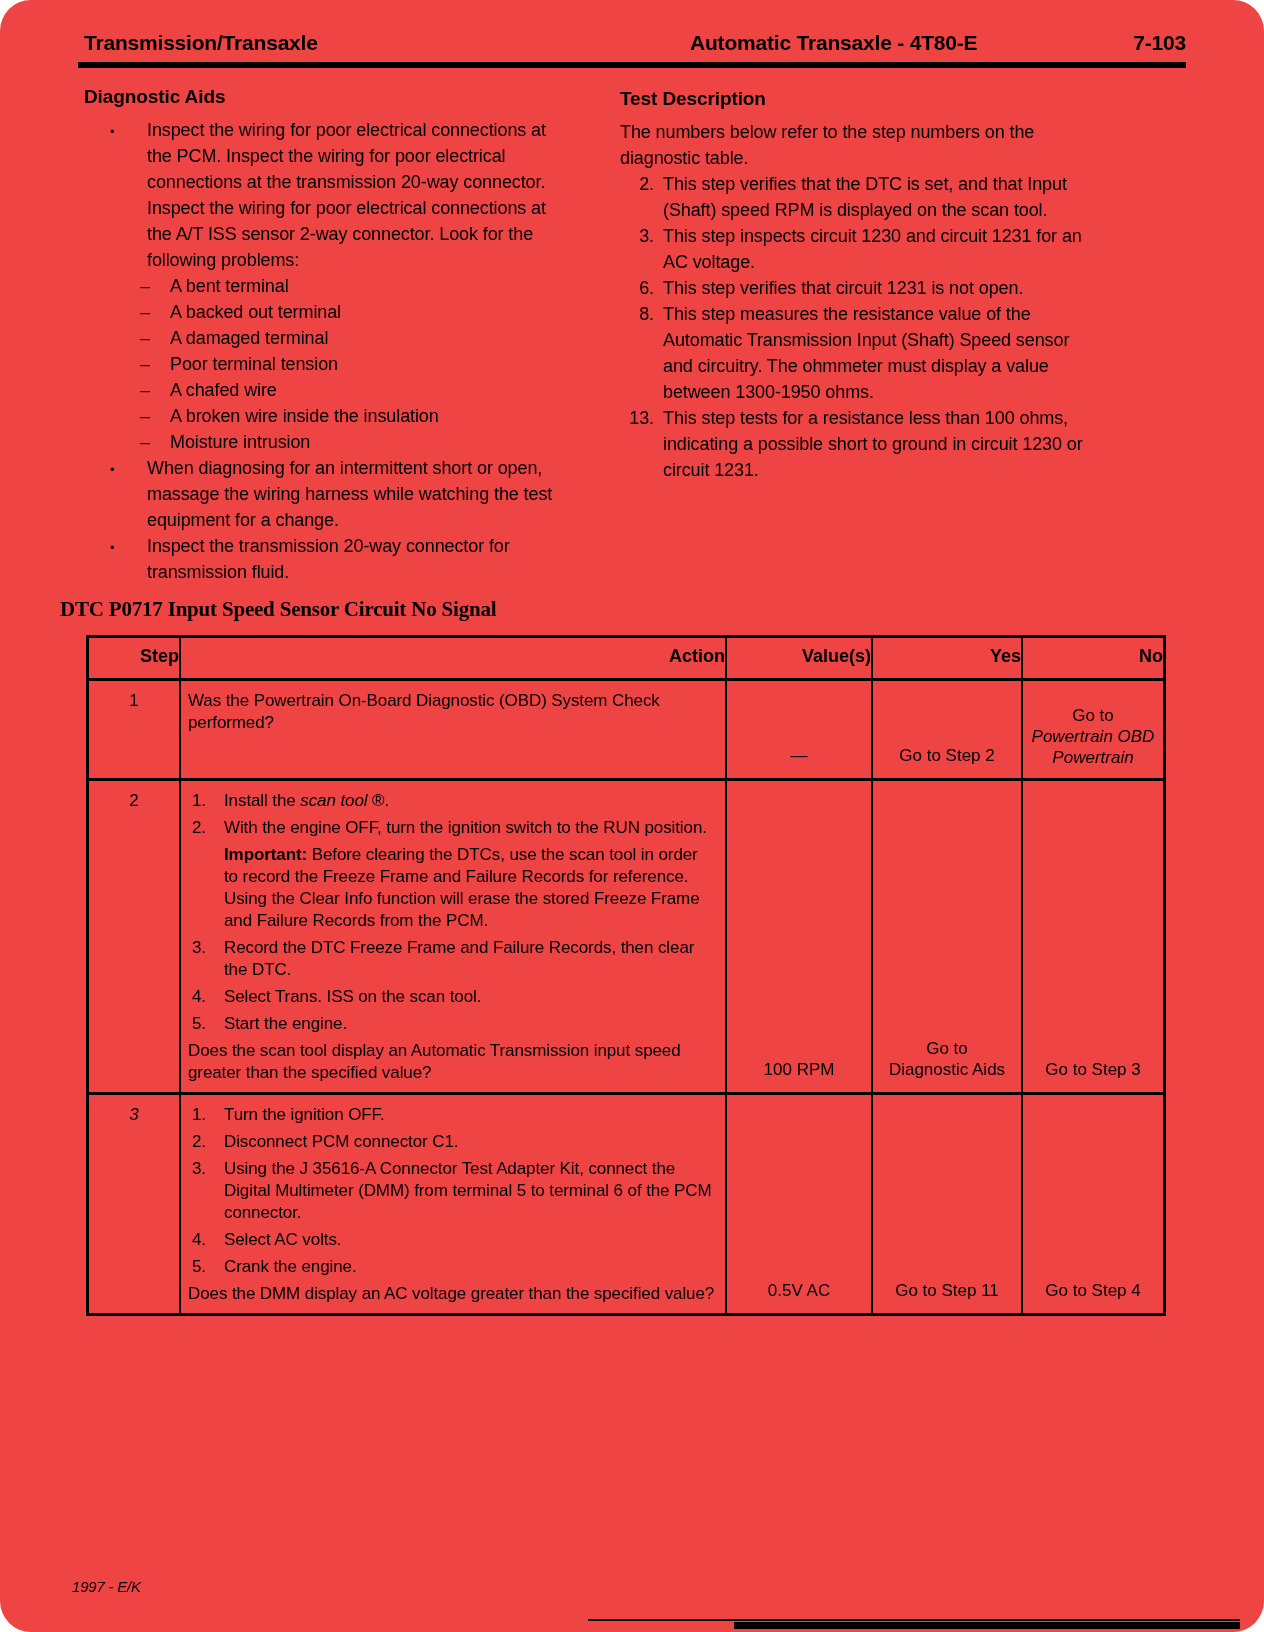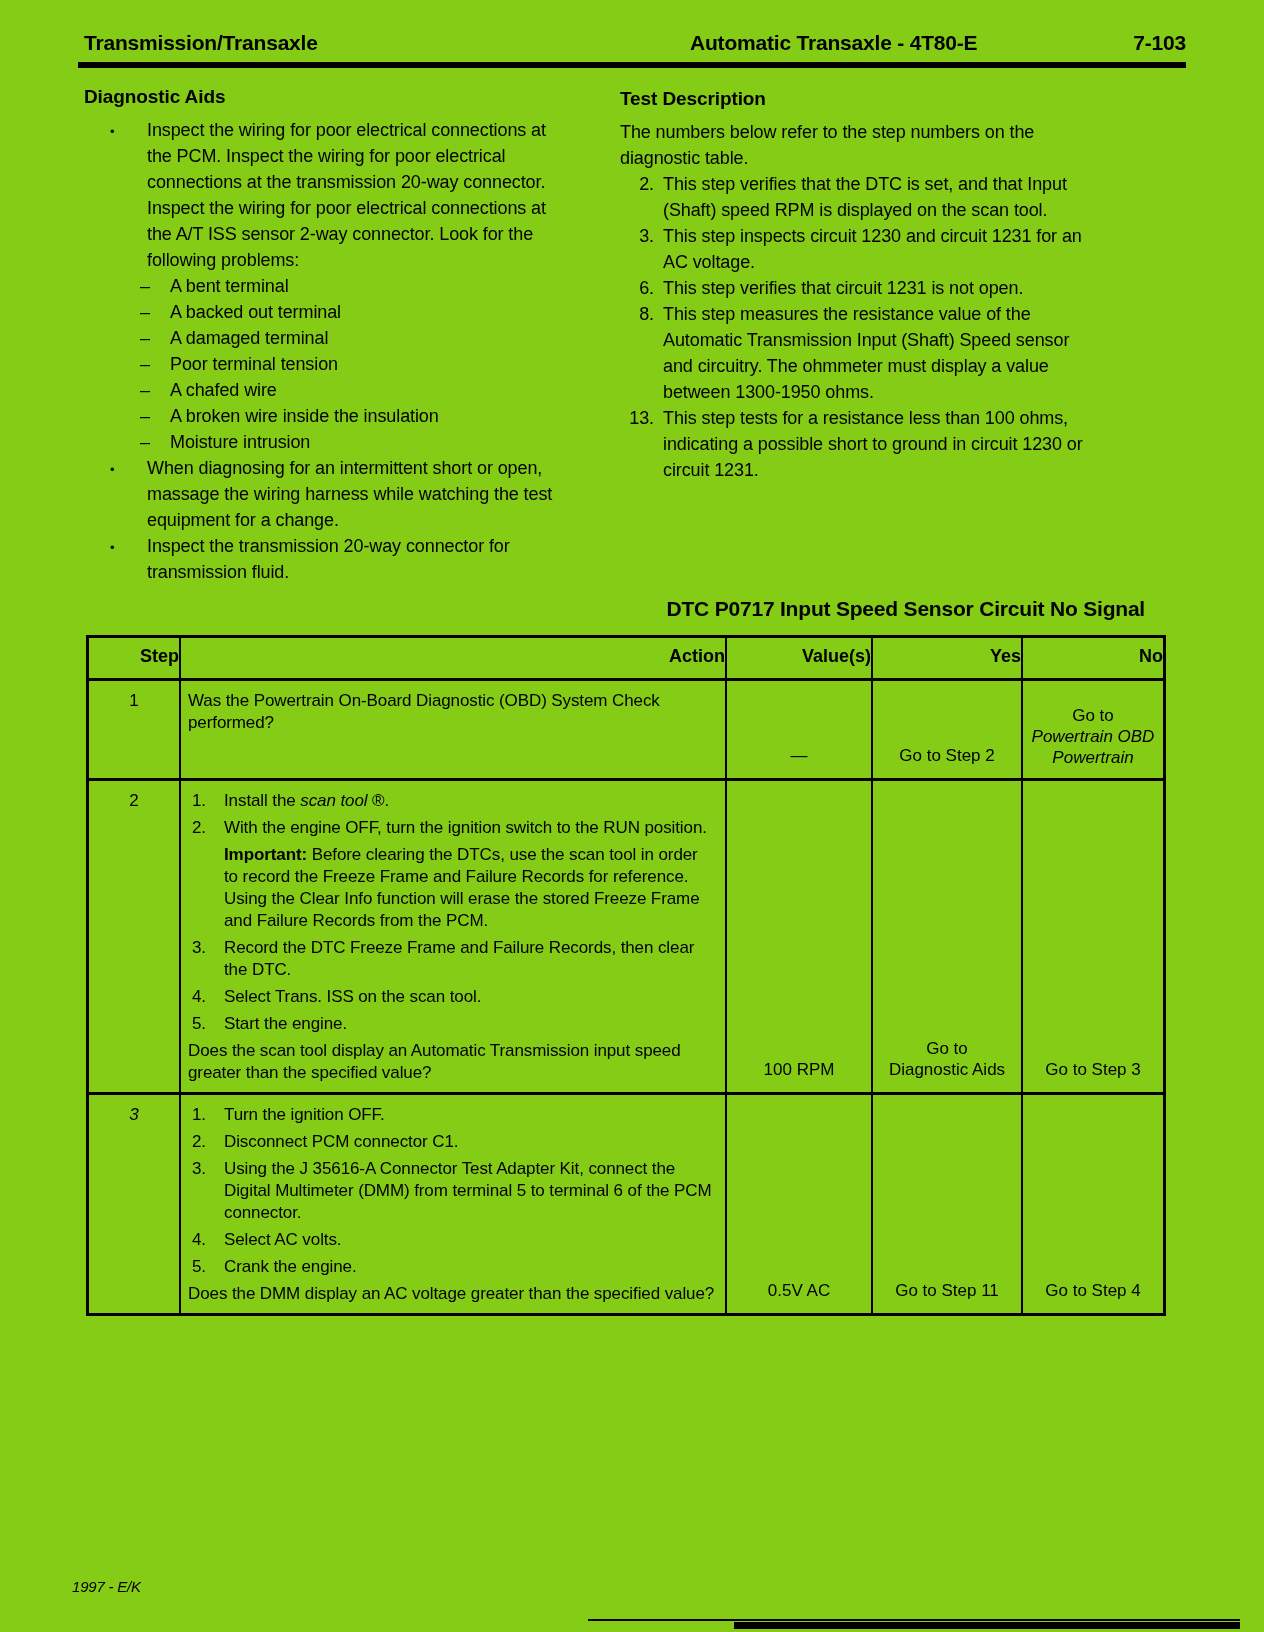--- a/index.html
+++ b/index.html
@@ -2,21 +2,21 @@
 <html><head>
 <meta charset="utf-8">
 <style>
   html, body { margin: 0; padding: 0; }
   body {
     width: 1264px; height: 1632px;
     background: #ffffff;
     font-family: "Liberation Sans", sans-serif;
     color: #000;
   }
-  .page { position: relative; width: 1264px; height: 1632px; overflow: hidden; background:#84cc16; }
+  .page { position: relative; width: 1264px; height: 1632px; overflow: hidden; background:#ef4444;border-radius:31px; }
 
   
   .hdr-left  { position: absolute; left: 84px;  top: 31px; font-size: 21px; font-weight: bold; letter-spacing: -0.2px; }
   .hdr-right { position: absolute; left: 690px; top: 31px; width: 496px; display: flex; justify-content: space-between; font-size: 21px; font-weight: bold; letter-spacing: -0.2px; }
   .hdr-rule  { position: absolute; left: 78px; top: 62px; width: 1108px; height: 6px; background: #000; }
 
   
   .col { position: absolute; font-size: 18px; line-height: 26px; letter-spacing: -0.1px; }
   .col-left  { left: 84px;  top: 84px; width: 482px; }
   .col-right { left: 620px; top: 86px; width: 472px; }
@@ -28,21 +28,21 @@
   .dashrow  { display: flex; padding-left: 56px; }
   .dmark    { width: 30px; flex-shrink: 0; }
   .dtext    { flex: 1; }
 
   .td-intro { margin-bottom: 0; }
   .titem    { display: flex; }
   .tnum     { width: 34px; flex-shrink: 0; text-align: right; }
   .ttext    { flex: 1; padding-left: 9px; }
 
   
-  .ttitle { position: absolute; left: 60px; top: 597px; width: 1085px; text-align: right; font-size: 21px; font-weight: bold; letter-spacing: -0.2px; }
+  .ttitle { position: absolute; left: 60px; top: 597px; width: 1085px; text-align: left; font-size: 21px; font-weight: bold; letter-spacing: -0.2px; font-family: Liberation Serif, serif; }
 
   
   .dtable { position: absolute; left: 86px; top: 635px; width: 1080px; border: 3px solid #000; box-sizing: border-box; }
   .trow  { display: grid; grid-template-columns: 90px 546px 146px 150px 1fr; }
   .trow + .trow { border-top: 3px solid #000; }
   .td { border-left: 2px solid #000; box-sizing: border-box; }
   .td:first-child { border-left: none; }
 
   .th-row { min-height: 40px; }
   .th { font-size: 18px; font-weight: bold; text-align: right; padding-top: 8px; }

